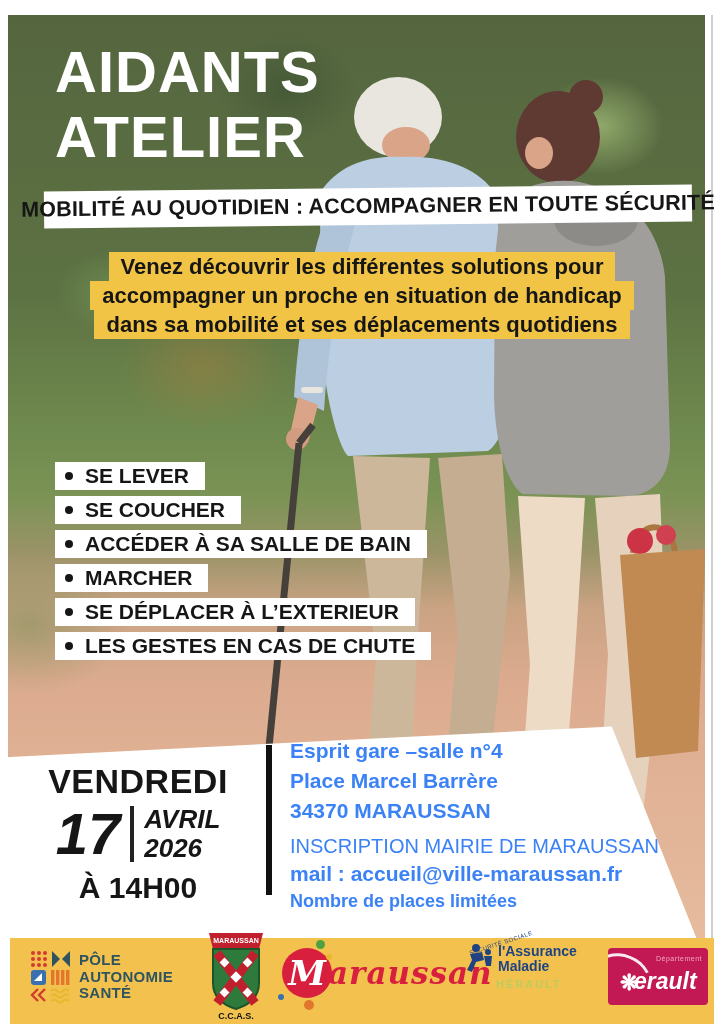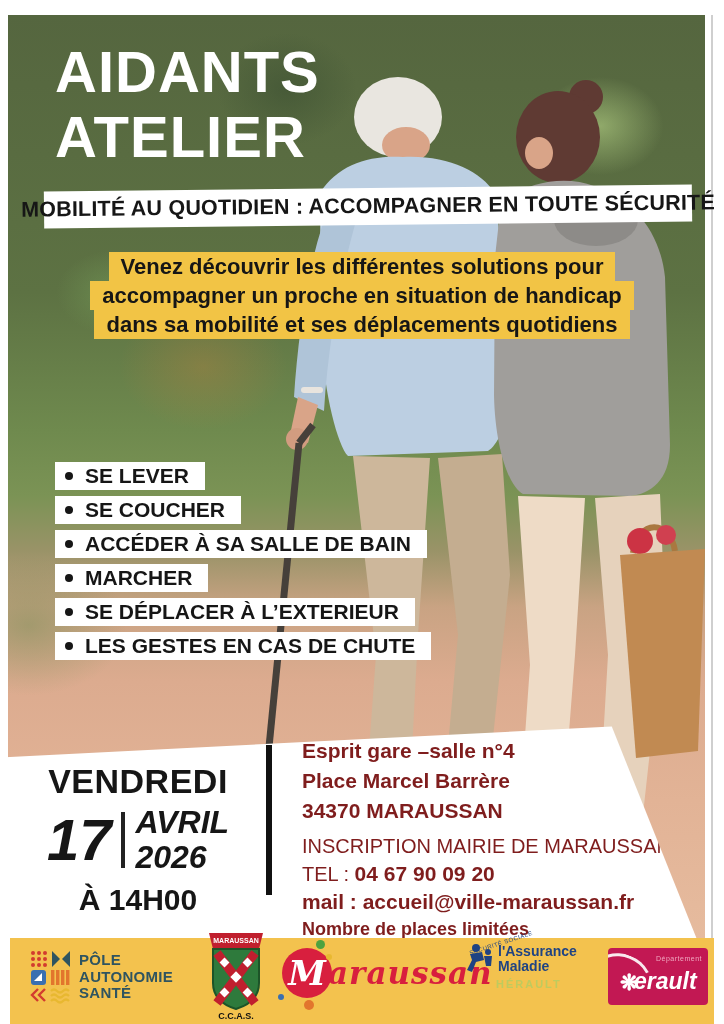--- a/index.html
+++ b/index.html
@@ -36,24 +36,24 @@
                margin-right:12px;vertical-align:middle;}
   .bullet .txt{font-size:21px;font-weight:800;color:#161616;vertical-align:middle;white-space:nowrap;}
   
   .panel{position:absolute;left:0;top:720px;width:724px;height:220px;background:#ffffff;
          clip-path:polygon(0 17%,84.5% 3%,96.3% 100%,0 100%);}
   .date-block{position:absolute;left:14px;top:42px;width:248px;text-align:center;color:#161616;}
   .weekday{font-size:34px;font-weight:800;letter-spacing:0.5px;}
   .day-row{display:flex;align-items:center;justify-content:center;margin-top:4px;font-style:italic;}
   .day-num{font-size:58px;font-weight:800;line-height:1;}
   .day-sep{width:4px;height:56px;background:#222;margin:0 10px;}
-  .month-year{text-align:left;font-size:32px;font-weight:800;line-height:1.1;}
+  .month-year{text-align:left;font-size:26px;font-weight:800;line-height:1.1;}
   .time{font-size:30px;font-weight:800;margin-top:8px;}
   .divider-bar{position:absolute;left:266px;top:25px;width:6px;height:150px;background:#111;}
-  .info-block{position:absolute;left:302px;top:16px;color:#7f1d1d;}
+  .info-block{position:absolute;left:290px;top:16px;color:#3b82f6;}
   .venue-line{font-size:21px;font-weight:800;line-height:30px;white-space:nowrap;}
   .reg-heading{font-size:20px;font-weight:400;margin-top:6px;line-height:28px;white-space:nowrap;}
   .tel-line{font-size:20px;font-weight:400;line-height:28px;}
   .tel-line b{font-size:21px;font-weight:800;}
   .mail-line{font-size:21px;font-weight:700;line-height:28px;}
   .note-line{font-size:18px;font-weight:700;line-height:26px;}
   
   .footer-strip{position:absolute;left:10px;top:938px;width:704px;height:94px;background:#F3C24E;}
   .pole-logo{position:absolute;left:20px;top:12px;display:flex;align-items:center;}
   .pole-text{margin-left:7px;color:#2F5460;font-size:15px;font-weight:800;line-height:1.1;letter-spacing:0.3px;}
@@ -177,21 +177,20 @@
         </span>
       </div>
       <div class="time">À 14H00</div>
     </div>
     <div class="divider-bar"></div>
     <div class="info-block">
       <div class="venue-line">Esprit gare –salle n°4</div>
       <div class="venue-line">Place Marcel Barrère</div>
       <div class="venue-line">34370 MARAUSSAN</div>
       <div class="reg-heading">INSCRIPTION MAIRIE DE MARAUSSAN :</div>
-      <div class="tel-line"><span>TEL : </span><b>04 67 90 09 20</b></div>
       <div class="mail-line"><span>mail : </span><span>accueil@ville-maraussan.fr</span></div>
       <div class="note-line">Nombre de places limitées</div>
     </div>
   </div>
 
   <div class="footer-strip">
 
     <div class="pole-logo">
       <svg width="42" height="54" viewBox="0 0 42 54">
         <g fill="#d23b2f">

